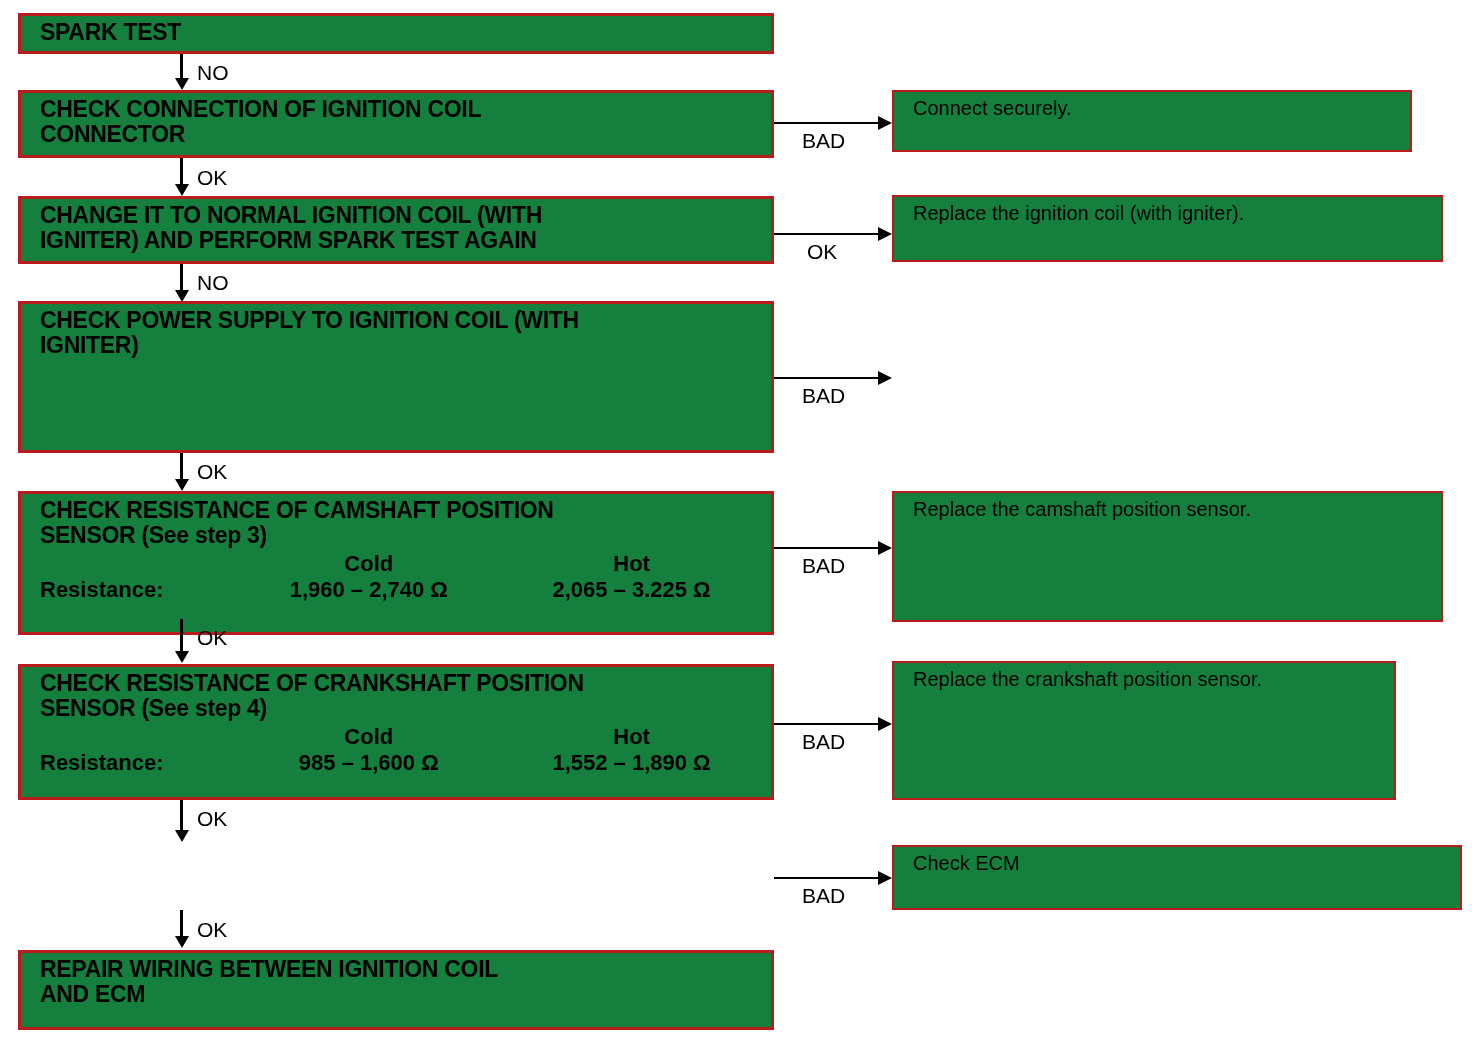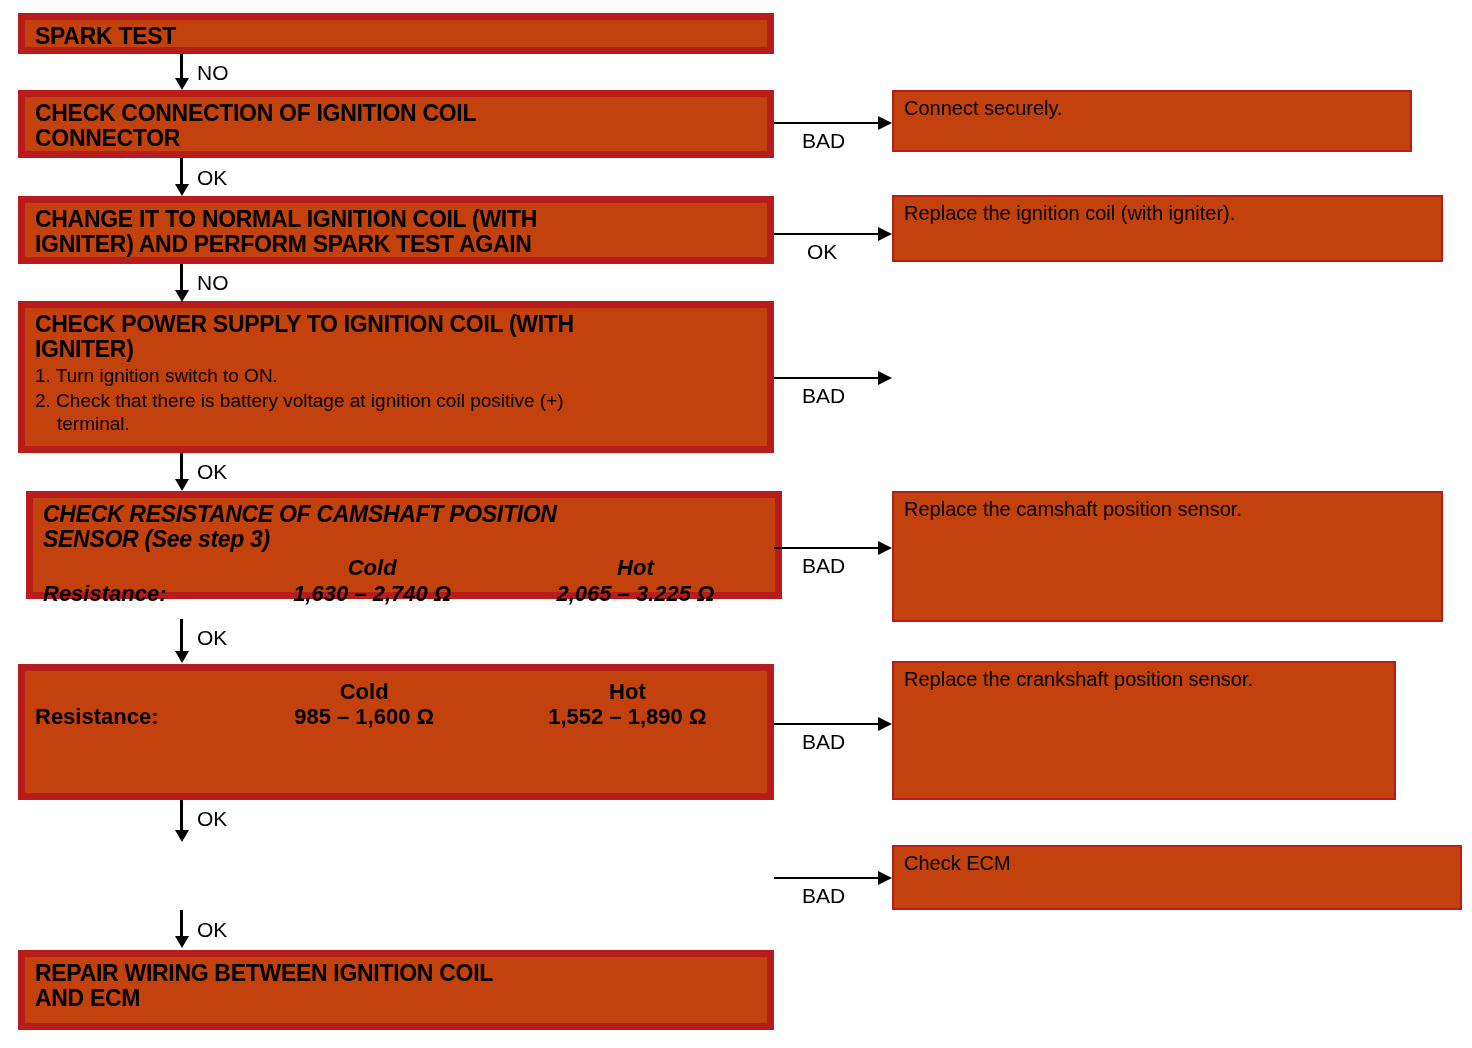--- a/index.html
+++ b/index.html
@@ -15,23 +15,23 @@
   #chart-canvas {
     position: relative;
     width: 1472px;
     height: 1048px;
     background: #ffffff;
     overflow: hidden;
   }
   .node-box {
     position: absolute;
     box-sizing: border-box;
-    border: 7px solid #b91c1c;
-    background: #c2410c;
-    padding: 4px 8px 4px 10px;
+    border: 3px solid #b91c1c;
+    background: #15803d;
+    padding: 4px 8px 4px 19px;
   }
   .node-box.thin {
     border-width: 2px;
   }
   .step-title {
     font-weight: bold;
     font-size: 23px;
     line-height: 1.07;
     letter-spacing: -0.3px;
     white-space: pre-line;
@@ -130,47 +130,44 @@
   </div>
 
   <div class="node-box" style="left:18px; top:196px; width:756px; height:68px;">
     <div class="step-title">CHANGE IT TO NORMAL IGNITION COIL (WITH
 IGNITER) AND PERFORM SPARK TEST AGAIN</div>
   </div>
 
   <div class="node-box" style="left:18px; top:301px; width:756px; height:152px;">
     <div class="step-title">CHECK POWER SUPPLY TO IGNITION COIL (WITH
 IGNITER)</div>
-    <ul class="step-substeps">
-      <li>1. Turn ignition switch to ON.</li>
-      <li>2. Check that there is battery voltage at ignition coil positive (+)
-     terminal.</li>
-    </ul>
-  </div>
-
-  <div class="node-box" style="left:26px; top:491px; width:756px; height:108px;font-style:italic;">
+  </div>
+
+  <div class="node-box" style="left:18px; top:491px; width:756px; height:144px;">
     <div class="step-title">CHECK RESISTANCE OF CAMSHAFT POSITION
 SENSOR (See step 3)</div>
     <table class="res-table">
       <tbody>
           <tr>
         <th class="head-spacer"></th>
         <th class="res-col">Cold</th>
         <th class="res-col">Hot</th>
       </tr>
       <tr>
         <td class="row-label">Resistance:</td>
-        <td class="res-col">1,630 – 2,740 Ω</td>
+        <td class="res-col">1,960 – 2,740 Ω</td>
         <td class="res-col">2,065 – 3.225 Ω</td>
       </tr>
     </tbody>
       </table>
   </div>
 
   <div class="node-box" style="left:18px; top:664px; width:756px; height:136px;">
+    <div class="step-title">CHECK RESISTANCE OF CRANKSHAFT POSITION
+SENSOR (See step 4)</div>
     <table class="res-table">
       <tbody>
           <tr>
         <th class="head-spacer"></th>
         <th class="res-col">Cold</th>
         <th class="res-col">Hot</th>
       </tr>
       <tr>
         <td class="row-label">Resistance:</td>
         <td class="res-col">985 – 1,600 Ω</td>

